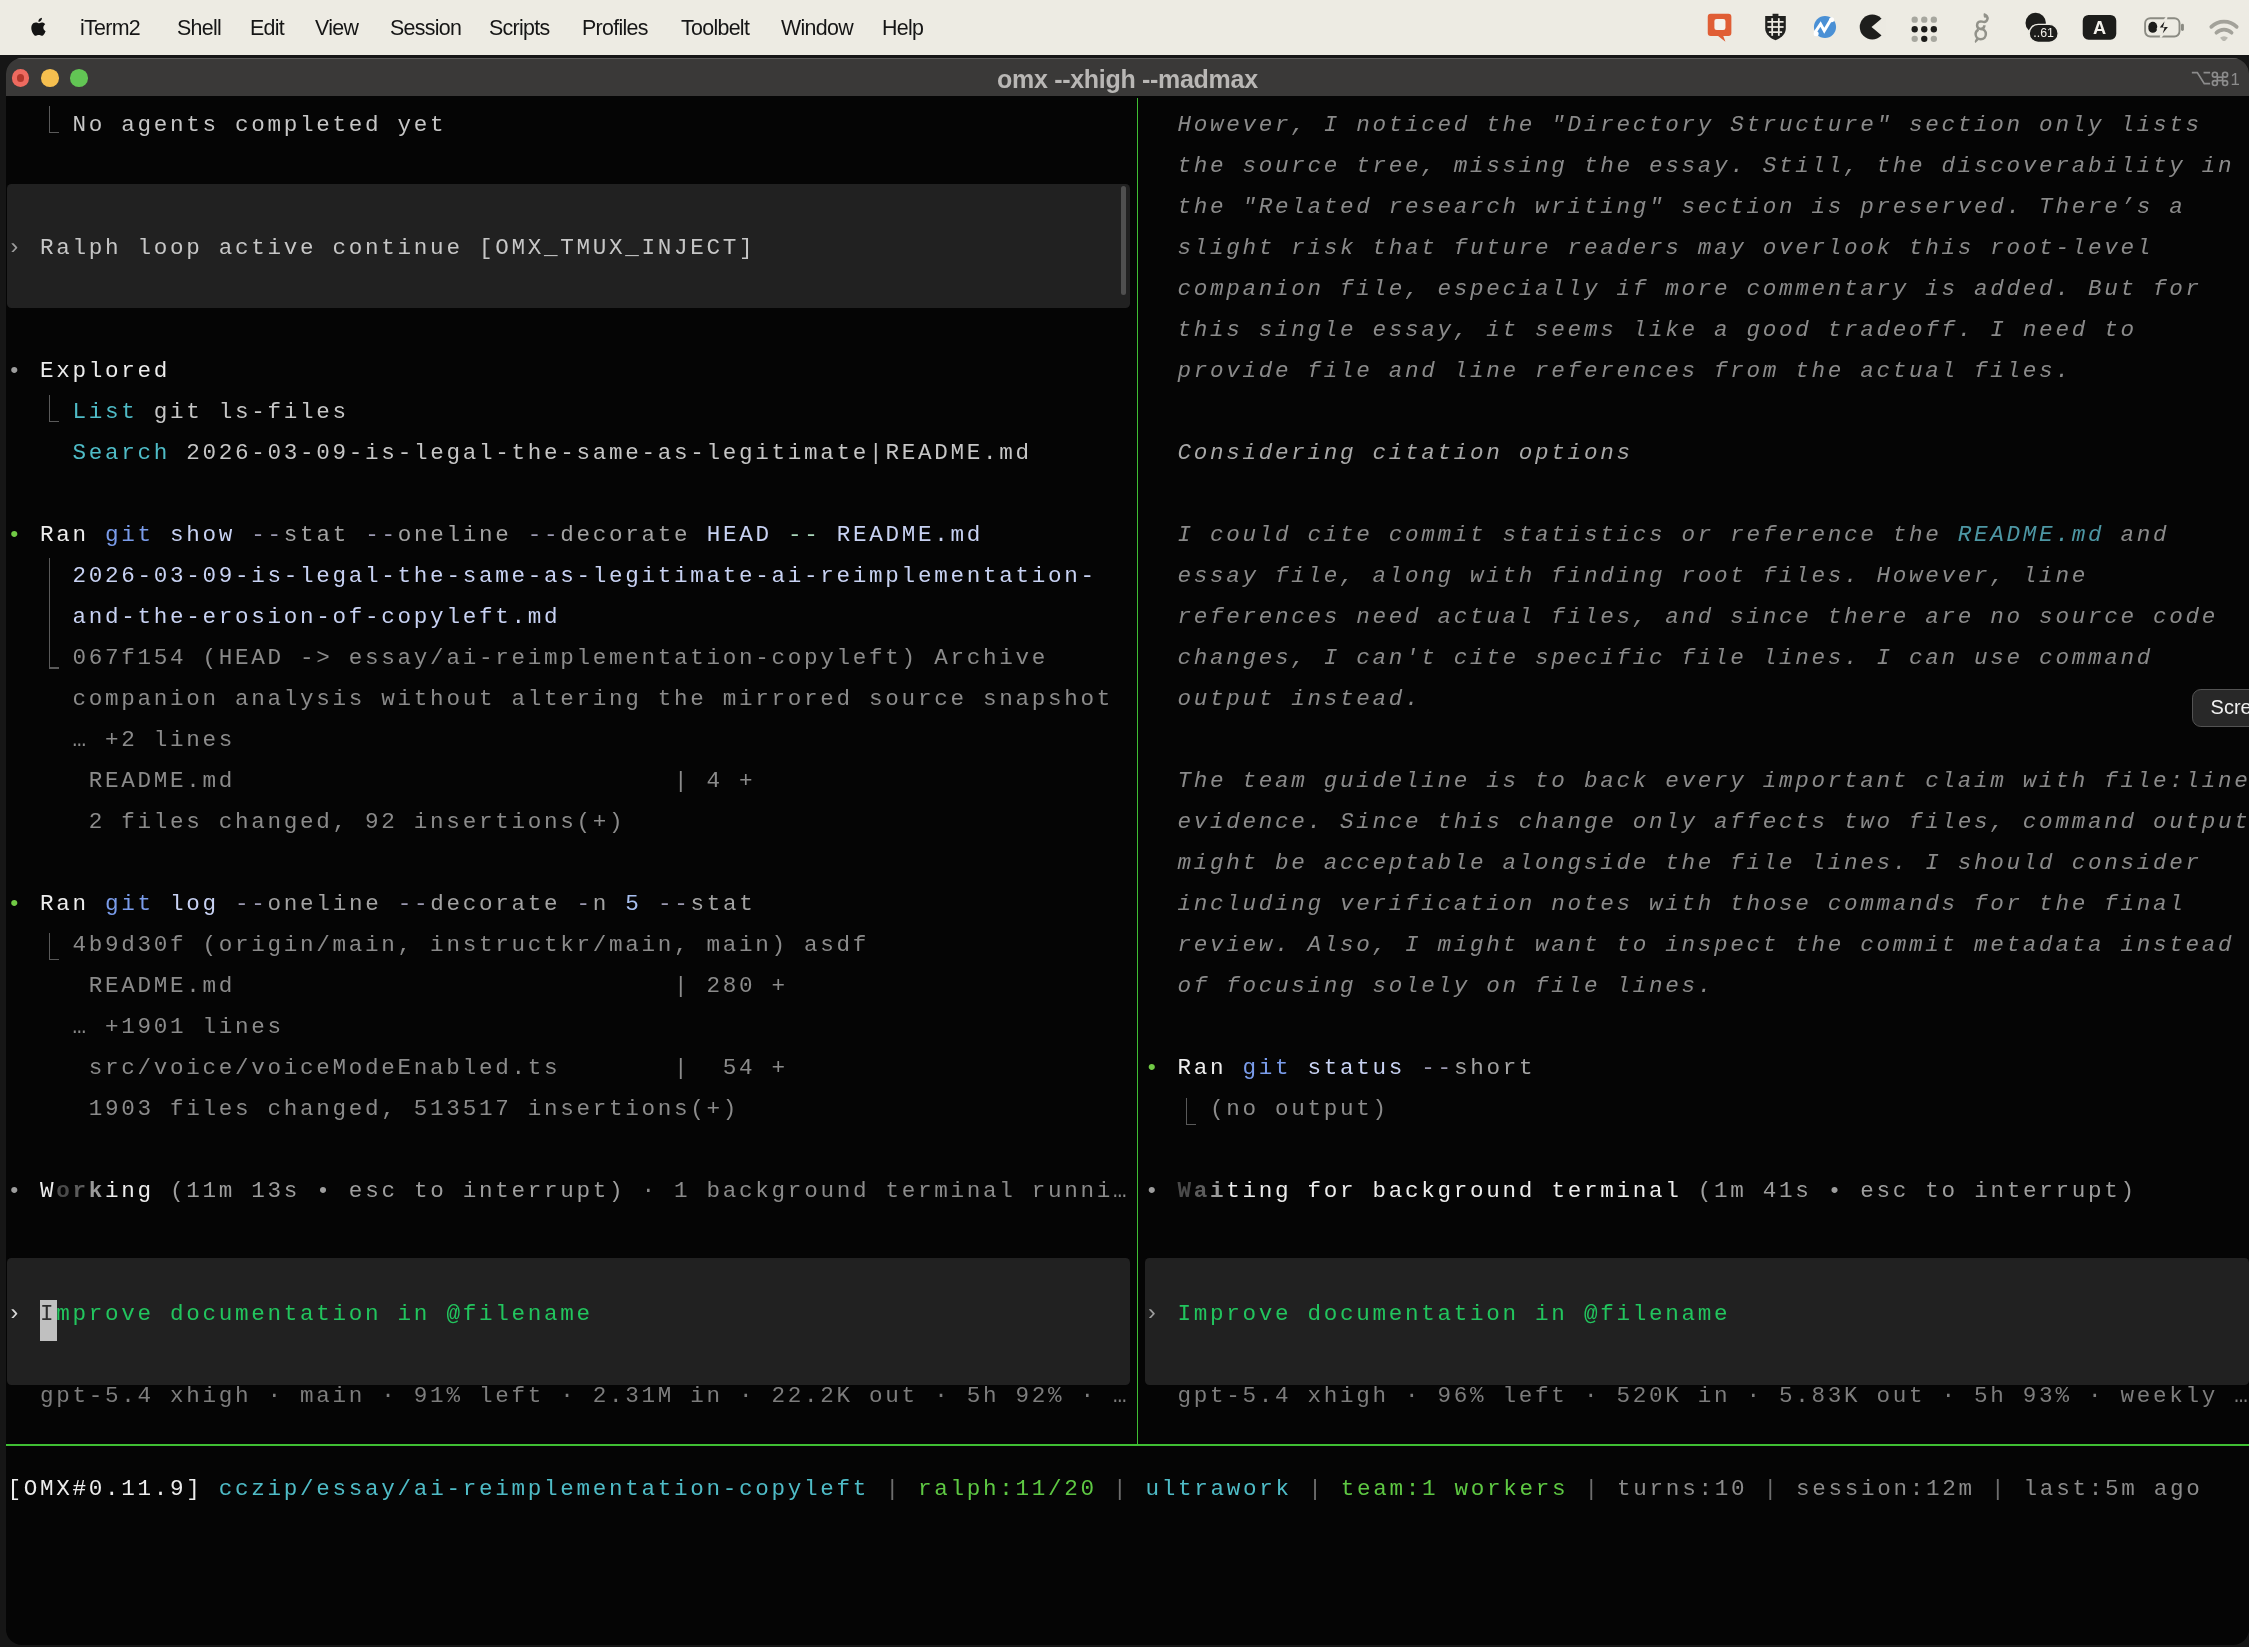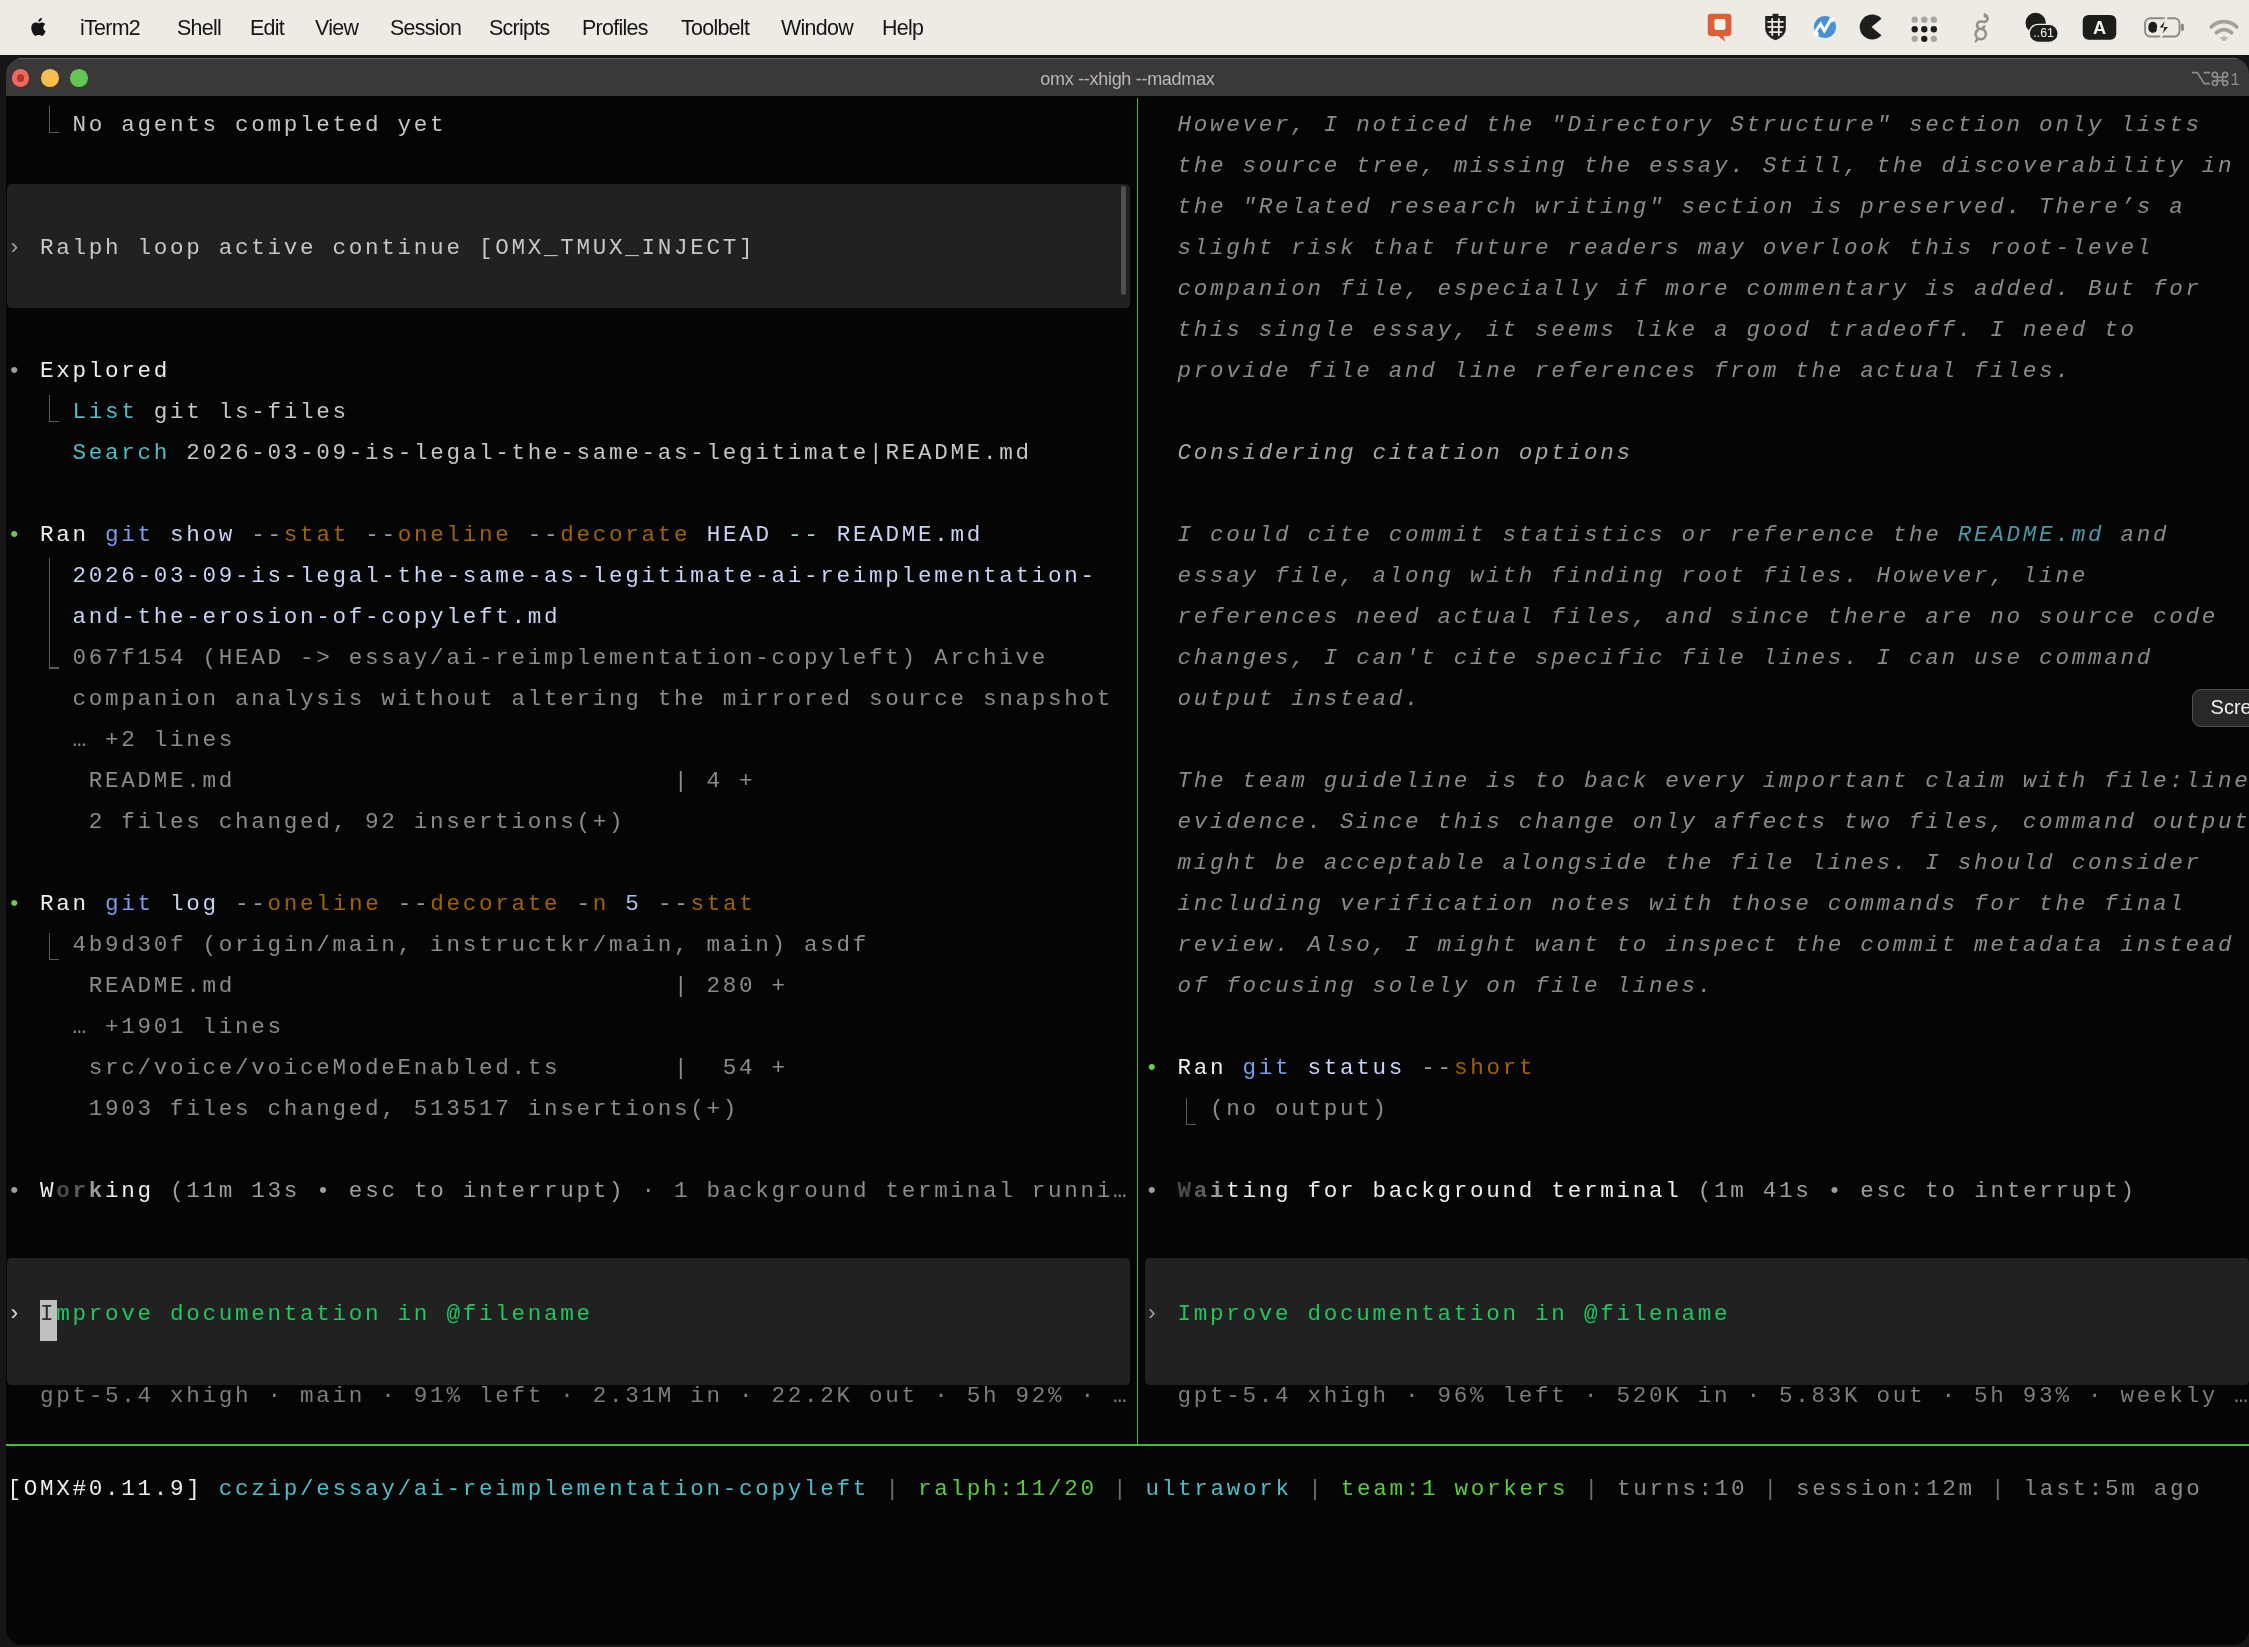--- a/index.html
+++ b/index.html
@@ -11,39 +11,39 @@
 #win{position:absolute;left:5.9px;top:58px;width:2243px;height:1587px;background:#050505;
  border-radius:16px;overflow:hidden}
 #tbar{position:absolute;left:0;top:0;width:100%;height:38px;background:#3a3938;
  border-top:1.5px solid #5c5b5a}
 .tl{position:absolute;top:10.3px;width:17.7px;height:17.7px;border-radius:50%}
 #tl1{left:5.9px;background:#ee6a5f}
 #tl1::after{content:"";position:absolute;left:5.2px;top:5.2px;width:7.4px;height:7.4px;border-radius:50%;background:#b2372b}
 #tl2{left:35px;background:#f5bf4f}
 #tl3{left:64px;background:#62c554}
 #wtitle{position:absolute;top:0;left:0;width:100%;height:38px;line-height:40px;text-align:center;
- font-size:18px;font-weight:normal;letter-spacing:-0.3px;color:#b9b7b5}
+ font-size:25px;font-weight:bold;letter-spacing:-0.3px;color:#b9b7b5}
 .hot{position:absolute;right:9.6px;top:10.3px}
 pre{position:absolute;font-family:"Liberation Mono",monospace;font-size:22.6px;line-height:41px;letter-spacing:2.7px;
  color:#c6c6c6;white-space:pre}
 #lp{left:1.5px;top:47px}
 #rp{left:1139px;top:47px}
 #omx{left:1.5px;top:1411px}
 span.t{color:#c6c6c6}
 span.pr{color:#9d9d9d}
 span.prl{color:#d8d8d8}
 span.gb{color:#9d9d9d}
 span.gn{color:#71ca45}
 span.b{color:#ededed;font-weight:normal}
 span.cy{color:#4fbcc7}
 span.bl{color:#7a9cea}
 span.lv{color:#c8d2f3}
 span.nb{color:#a8c0f0}
 span.dg{color:#9b99b1}
-span.sa{color:#a16207}
+span.sa{color:#a3a3a3}
 span.mg{color:#abd7bb}
 span.g7{color:#8b8b8b}
 span.g5{color:#9e9e9e}
 span.w1{color:#4a4a4a;font-weight:bold}
 span.w2{color:#5c5c5c;font-weight:bold}
 span.w3{color:#9a9a9a;font-weight:bold}
 span.cur{color:#2e2e2e}
 span.inp{color:#22c55e}
 span.dm{color:#7d7d7d}
 span.i7{color:#8a8a8a;font-style:italic}

